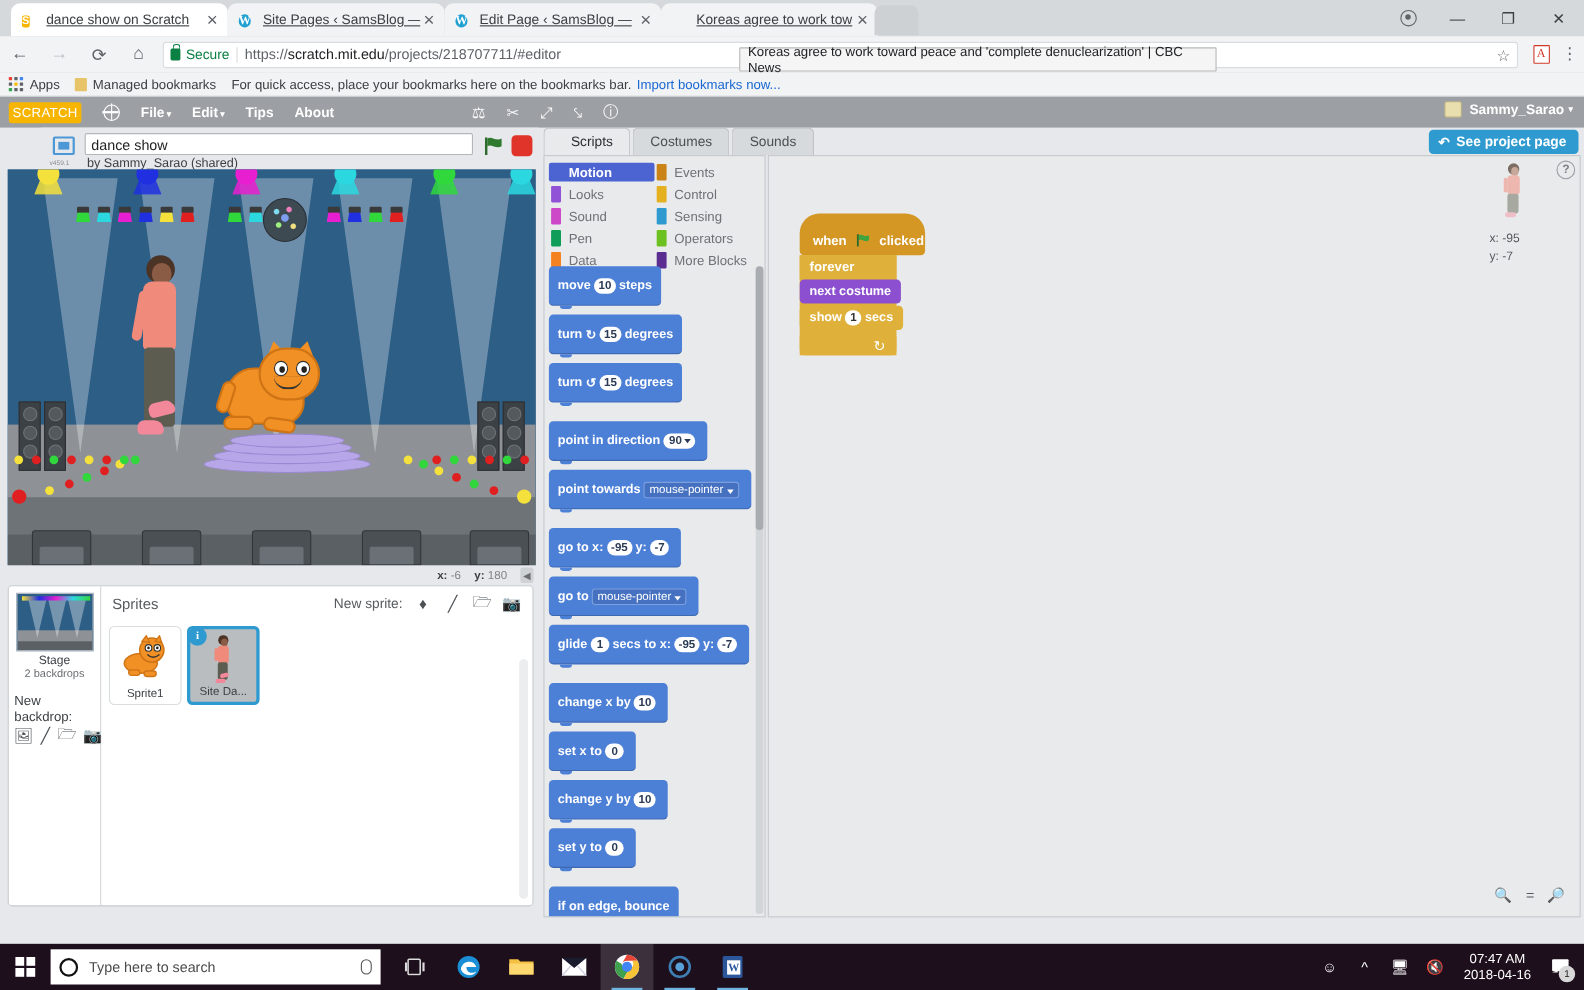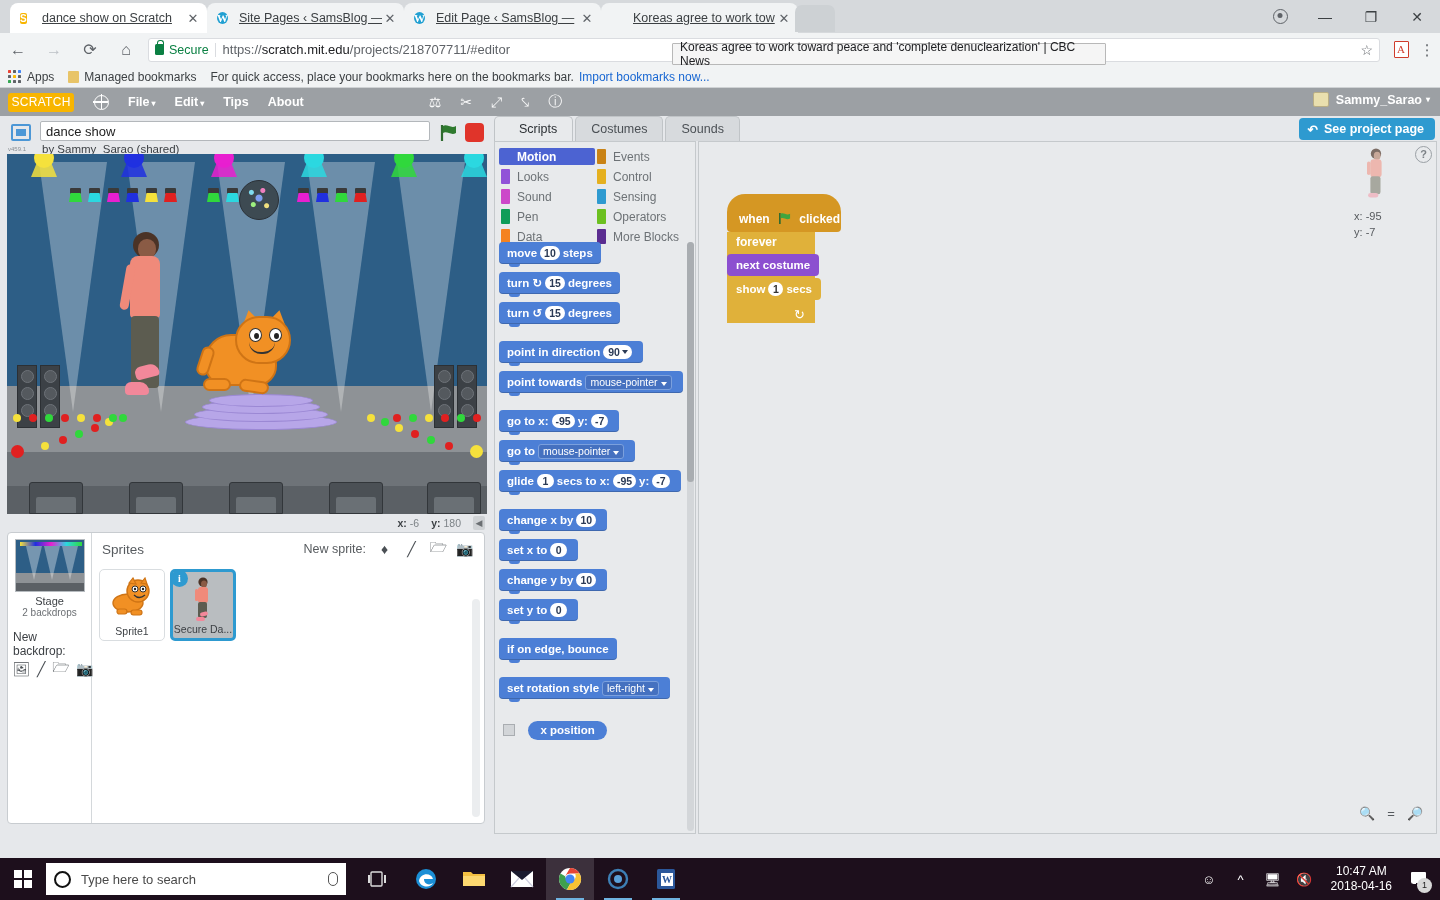--- a/index.html
+++ b/index.html
@@ -84,21 +84,21 @@
   .globe:after{content:"";position:absolute;left:5.5px;top:-1.6px;width:1.6px;height:15px;background:#fff;}
   .mi{color:#fff;font-size:12.5px;font-weight:bold;margin-left:19px;white-space:nowrap;}
   .mi .car{font-size:8px;margin-left:2px;}
   .tools{margin-left:125px;display:flex;align-items:center;gap:19px;}
   .tool{color:#fff;font-size:14px;opacity:.95;}
   .user{position:absolute;right:10px;top:4px;display:flex;align-items:center;color:#fff;font-size:12.5px;font-weight:bold;}
   .user-av{width:16px;height:15px;background:#e9dfae;border:1px solid #b9ae85;border-radius:2px;margin-right:7px;}
 
   
   .stage-col{position:absolute;top:28px;left:0;width:490px;height:742px;}
-  .proj-head{height:38px;background:#e6e8eb;display:flex;align-items:flex-start;padding:5px 6px 0 6px;}
+  .proj-head{height:38px;background:#e6e8eb;display:flex;align-items:flex-start;padding:5px 6px 0 6px;margin-left:37px;}
   .sm-ctrl{width:30px;height:30px;position:relative;}
   .sm-ctrl .sq{position:absolute;left:5px;top:3px;width:20px;height:17px;border:2px solid #4c97d6;border-radius:2px;}
   .sm-ctrl .sq:after{content:"";position:absolute;inset:3px;background:#4c97d6;}
   .sm-ctrl .vtag{position:absolute;left:2px;bottom:-1px;font-size:6px;color:#8a8f94;}
   .proj-fields{flex:1;margin-left:4px;}
   .proj-title{width:100%;height:20px;border:1px solid #b3b7bb;border-radius:2px;background:#fff;font-size:13px;padding:0 5px;color:#222;font-family:"Liberation Sans",sans-serif;}
   .proj-by{font-size:11.5px;color:#3b3f43;margin-top:2px;padding-left:2px;}
   .greenflag{width:22px;height:22px;margin:1px 5px 0 8px;position:relative;}
   .stopbtn{width:19px;height:19px;border-radius:4px;background:#e0342a;margin-top:2px;}
 
@@ -177,21 +177,21 @@
   .tabs{position:absolute;top:0;left:4px;display:flex;}
   .tabbtn{height:25px;padding:0 15px;background:#d7dadd;border:1px solid #c0c4c7;border-bottom:none;border-radius:5px 5px 0 0;font-size:12.5px;color:#4b5055;display:flex;align-items:center;margin-right:2px;}
   .tabbtn.active{background:#e8eaec;color:#2b2f33;padding-left:24px;}
   .seeproj{position:absolute;top:2px;right:5px;height:22px;padding:0 11px 0 8px;background:#2e9ad0;border-radius:4px;color:#fff;font-size:12.5px;font-weight:bold;display:flex;align-items:center;gap:6px;}
   .palette{position:absolute;top:25px;left:4px;width:202px;bottom:24px;background:#e8eaec;border:1px solid #c5c9cc;}
   .cats{display:grid;grid-template-columns:1fr 1fr;padding:6px 4px 4px 4px;row-gap:3px;}
   .cat-item{display:flex;align-items:center;font-size:12px;color:#6d7276;height:17px;padding-left:2px;border-radius:2px;}
   .cat-item.sel{background:#4c63d2;color:#fff;font-weight:bold;}
   .sw{width:9px;height:15px;margin-right:7px;border-radius:1px;}
   .blocklist{position:absolute;top:96px;left:0;right:0;bottom:0;overflow:hidden;padding:4px 0 0 4px;}
-  .blk{display:inline-flex;align-items:center;height:22px;padding:0 8px;border-radius:4px;background:#4c7fd6;color:#fff;font-size:11.5px;font-weight:bold;position:relative;margin-bottom:8px;box-shadow:inset 0 -1px 0 rgba(0,0,0,.18);white-space:nowrap;}
+  .blk{display:inline-flex;align-items:center;height:36px;padding:0 8px;border-radius:4px;background:#4c7fd6;color:#fff;font-size:11.5px;font-weight:bold;position:relative;margin-bottom:8px;box-shadow:inset 0 -1px 0 rgba(0,0,0,.18);white-space:nowrap;}
   .blk:after{content:"";position:absolute;left:10px;bottom:-3px;width:11px;height:3px;background:inherit;border-radius:0 0 3px 3px;}
   .blk .num{display:inline-flex;align-items:center;justify-content:center;min-width:17px;height:14px;padding:0 4px;background:#fff;color:#2b3a55;border-radius:8px;font-size:10.5px;margin:0 3px;}
   .blk .drop{display:inline-flex;align-items:center;height:15px;padding:0 13px 0 4px;background:#4571c0;border:1px solid #7ba0dd;border-radius:3px;font-size:10.5px;margin:0 3px;position:relative;font-weight:normal;}
   .blk .drop:after{content:"";position:absolute;right:4px;top:6px;border-left:3px solid transparent;border-right:3px solid transparent;border-top:4px solid #fff;}
   .blk .numdrop{display:inline-flex;align-items:center;height:14px;padding:0 12px 0 5px;background:#fff;color:#2b3a55;border-radius:8px;font-size:10.5px;margin:0 3px;position:relative;}
   .blk .numdrop:after{content:"";position:absolute;right:4px;top:5px;border-left:3px solid transparent;border-right:3px solid transparent;border-top:4px solid #2b3a55;}
   .blk-gap{height:9px;}
   .reporter{display:inline-flex;align-items:center;height:19px;padding:0 12px;border-radius:10px;background:#4c7fd6;color:#fff;font-size:11.5px;font-weight:bold;}
   .chkbox{width:12px;height:12px;border:1px solid #a9adb1;background:#d2d5d8;display:inline-block;vertical-align:middle;margin-right:9px;margin-left:4px;}
   .pal-scroll{position:absolute;right:1px;top:100px;width:7px;bottom:2px;background:#d3d6d9;border-radius:4px;}
@@ -617,21 +617,21 @@
             <svg width="20" height="48" viewBox="0 0 20 48">
               <circle cx="10" cy="5" r="4.6" fill="#4b3326"></circle>
               <ellipse cx="11" cy="7" rx="3" ry="3.6" fill="#8a5b45"></ellipse>
               <rect x="5" y="10" width="10" height="16" rx="3" fill="#f08a7a"></rect>
               <rect x="2" y="12" width="3.2" height="12" rx="1.6" fill="#f08a7a"></rect>
               <rect x="5" y="25" width="9" height="16" rx="2" fill="#5c5c50"></rect>
               <rect x="3" y="40" width="9" height="4" rx="2" fill="#f2889a"></rect>
               <rect x="7" y="35" width="8" height="4" rx="2" fill="#f2889a" transform="rotate(-14 11 37)"></rect>
             </svg>
           </span>
-          <span class="nm">Secure Da...</span>
+          <span class="nm">Site Da...</span>
         </div>
         <div class="scrollbar-v"></div>
       </div>
     </div>
   </div>
 
   <div class="editor">
 
     <div class="tabs">
       <div class="tabbtn active">Scripts</div>
@@ -885,21 +885,21 @@
           <text x="11" y="15" font-size="10" font-family="Liberation Serif, serif" fill="#2b579a" text-anchor="middle" font-weight="bold">W</text>
         </svg>
     </div>
   </div>
   <div class="tray">
     <div class="tray-i">☺</div>
     <div class="tray-i">^</div>
     <div class="tray-i">🖥</div>
     <div class="tray-i">🔇</div>
     <div class="clock">
-      <div>10:47 AM</div>
+      <div>07:47 AM</div>
       <div>2018-04-16</div>
     </div>
     <div class="notif">
       <svg width="18" height="16" viewBox="0 0 18 16">
           <rect x="1" y="1" width="15" height="11" rx="1" fill="#fff"></rect>
           <path d="M1 13 l5 -2 v2 z" fill="#fff"></path>
         </svg>
       <span class="notif-badge">1</span>
     </div>
   </div>

